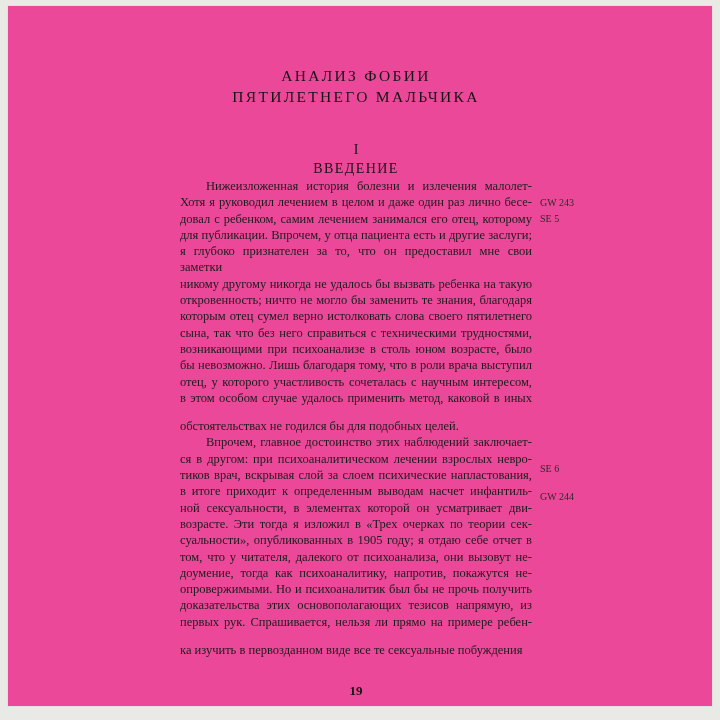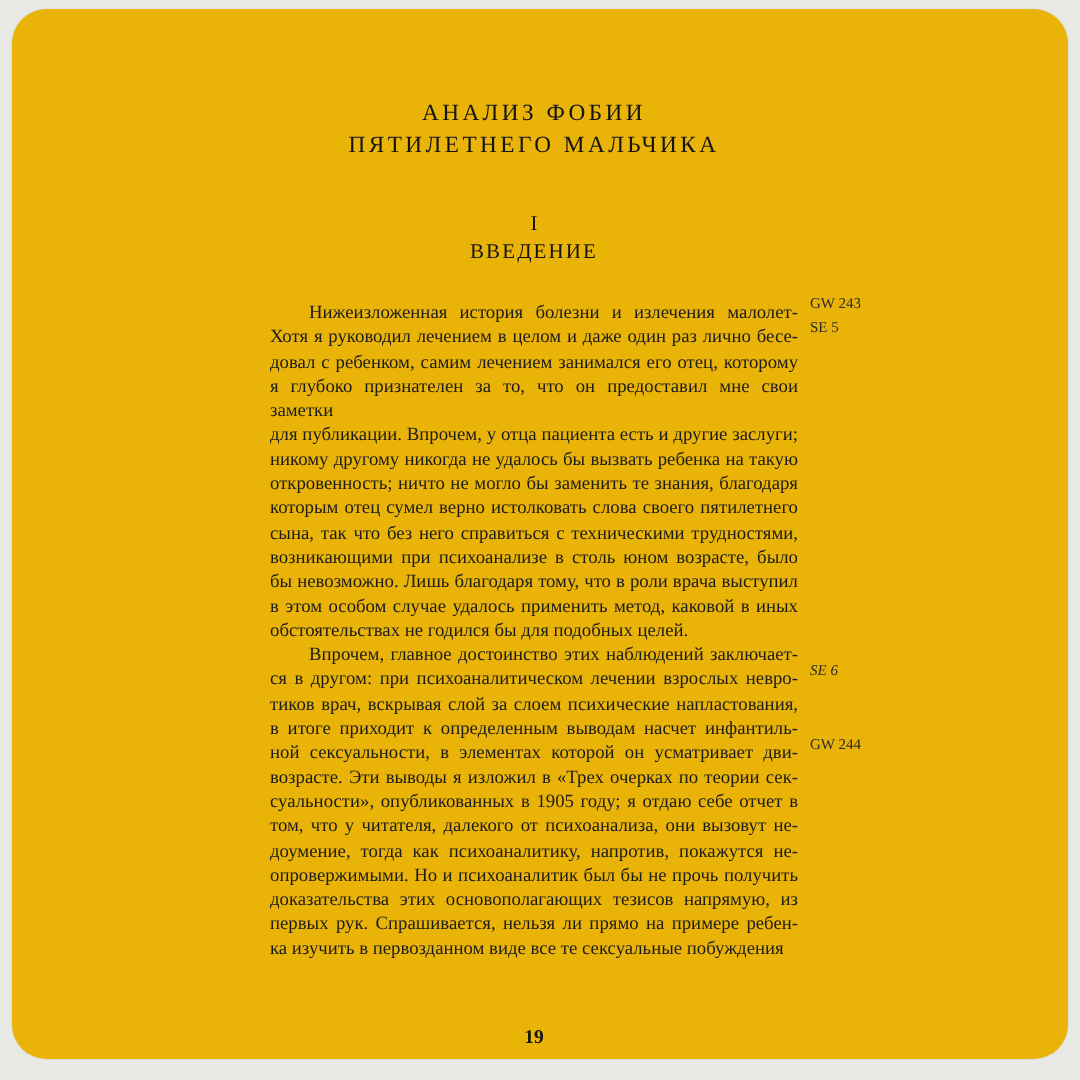--- a/index.html
+++ b/index.html
@@ -5,23 +5,22 @@
   * { margin:0; padding:0; box-sizing:border-box; }
   html, body { width:720px; height:720px; overflow:hidden; }
   body {
     background:#e9e9e6;
     font-family:"Liberation Serif","DejaVu Serif",serif;
     color:#1c1c1c;
   }
   .page {
     position:absolute;
     top:6px; left:8px; right:8px; bottom:14px;
-    background:#eab308;
+    background:#ec4899;
     box-shadow:0 0 0 1px rgba(0,0,0,0.03);
-    border-radius:23px;
   }
   .book-title {
     position:absolute;
     top:59px; left:172px; width:352px;
     text-align:center;
     font-size:15.5px;
     line-height:21px;
     letter-spacing:2.3px;
     color:#141414;
   }
@@ -29,41 +28,41 @@
     position:absolute;
     top:134px; left:172px; width:352px;
     text-align:center;
     font-size:14px;
     line-height:19px;
     color:#141414;
   }
   .chapter .chapter-title { letter-spacing:1.4px; }
   .text-column {
     position:absolute;
-    top:194px; left:172px; width:352px;
+    top:172px; left:172px; width:352px;
     font-size:12.5px;
     line-height:16.3px;
   }
   .ln {
     text-align:justify;
     text-align-last:justify;
   }
   .ln.first { text-indent:26px; }
-  .ln.plast { text-align:left; text-align-last:left; }
+  .ln.plast { text-align:left; text-align-last:left;margin-top:12px; }
   .margin-notes {
     position:absolute;
     top:0; left:532px; width:70px; height:100%;
     font-size:10px;
     line-height:14px;
     color:#2b2b2b;
   }
   .margin-note { position:absolute; left:0; white-space:nowrap; }
   .note-0 { top:190px; }
   .note-1 { top:206px; }
-  .note-2 { top:435px;font-style:italic; }
+  .note-2 { top:456px; }
   .note-3 { top:484px;text-align:right; }
   .page-number {
     position:absolute;
     top:677px; left:172px; width:352px;
     text-align:center;
     font-size:13px;
     font-weight:bold;
     color:#141414;
   }
 </style>
@@ -80,38 +79,39 @@
   <div class="chapter">
     <div class="chapter-num">I</div>
     <div class="chapter-title">ВВЕДЕНИЕ</div>
   </div>
 
   <main class="text-column">
     <div>
       <div class="ln first">Нижеизложенная история болезни и излечения малолет-</div>
       <div class="ln">Хотя я руководил лечением в целом и даже один раз лично бесе-</div>
       <div class="ln">довал с ребенком, самим лечением занимался его отец, которому</div>
+      <div class="ln">для публикации. Впрочем, у отца пациента есть и другие заслуги;</div>
       <div class="ln">я глубоко признателен за то, что он предоставил мне свои заметки</div>
-      <div class="ln">для публикации. Впрочем, у отца пациента есть и другие заслуги;</div>
       <div class="ln">никому другому никогда не удалось бы вызвать ребенка на такую</div>
       <div class="ln">откровенность; ничто не могло бы заменить те знания, благодаря</div>
       <div class="ln">которым отец сумел верно истолковать слова своего пятилетнего</div>
       <div class="ln">сына, так что без него справиться с техническими трудностями,</div>
       <div class="ln">возникающими при психоанализе в столь юном возрасте, было</div>
       <div class="ln">бы невозможно. Лишь благодаря тому, что в роли врача выступил</div>
+      <div class="ln">отец, у которого участливость сочеталась с научным интересом,</div>
       <div class="ln">в этом особом случае удалось применить метод, каковой в иных</div>
       <div class="ln plast">обстоятельствах не годился бы для подобных целей.</div>
     </div>
     <div>
       <div class="ln first">Впрочем, главное достоинство этих наблюдений заключает-</div>
       <div class="ln">ся в другом: при психоаналитическом лечении взрослых невро-</div>
       <div class="ln">тиков врач, вскрывая слой за слоем психические напластования,</div>
       <div class="ln">в итоге приходит к определенным выводам насчет инфантиль-</div>
       <div class="ln">ной сексуальности, в элементах которой он усматривает дви-</div>
-      <div class="ln">возрасте. Эти выводы я изложил в «Трех очерках по теории сек-</div>
+      <div class="ln">возрасте. Эти тогда я изложил в «Трех очерках по теории сек-</div>
       <div class="ln">суальности», опубликованных в 1905 году; я отдаю себе отчет в</div>
       <div class="ln">том, что у читателя, далекого от психоанализа, они вызовут не-</div>
       <div class="ln">доумение, тогда как психоаналитику, напротив, покажутся не-</div>
       <div class="ln">опровержимыми. Но и психоаналитик был бы не прочь получить</div>
       <div class="ln">доказательства этих основополагающих тезисов напрямую, из</div>
       <div class="ln">первых рук. Спрашивается, нельзя ли прямо на примере ребен-</div>
       <div class="ln plast">ка изучить в первозданном виде все те сексуальные побуждения</div>
     </div>
   </main>
 

